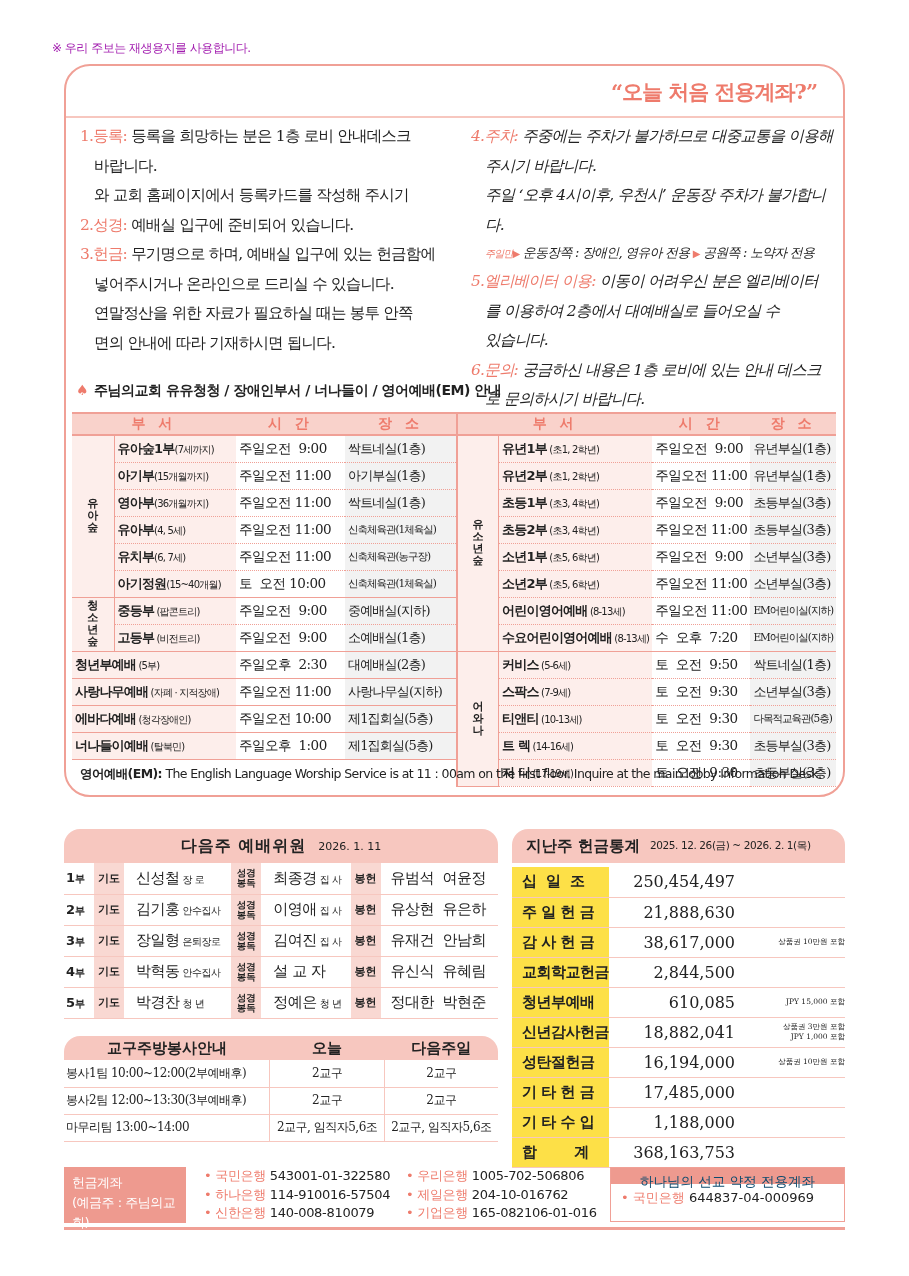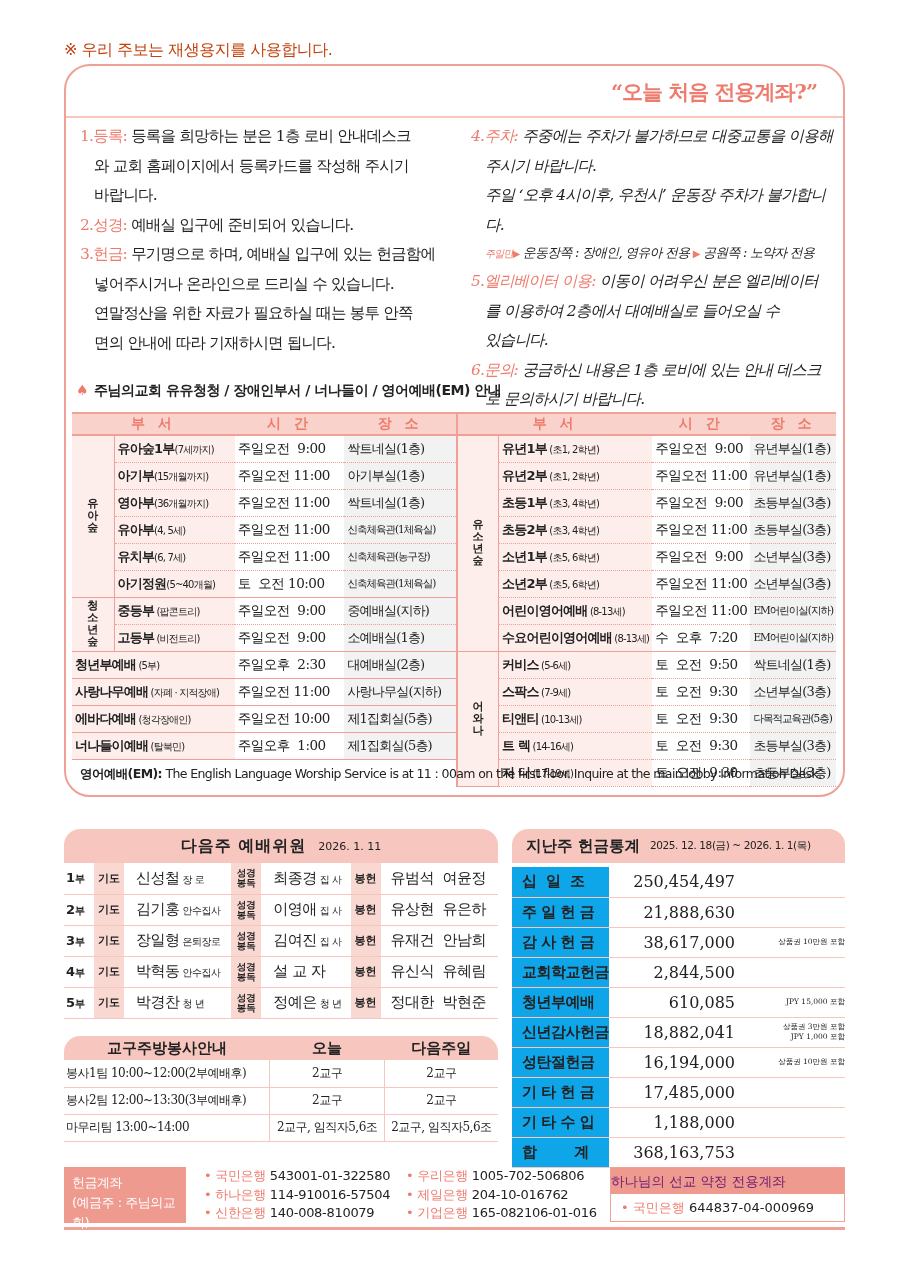--- a/index.html
+++ b/index.html
@@ -4,22 +4,22 @@
 <style>
   * { box-sizing: border-box; margin: 0; padding: 0; }
   body {
     width: 909px; height: 1276px; background: #ffffff;
     font-family: "DejaVu Sans", sans-serif; color: #222;
     position: relative; overflow: hidden;
   }
   .serif { font-family: "DejaVu Serif", serif; }
 
   #recycle-note {
-    position: absolute; left: 64px; top: 40px;
-    font-size: 16px; color: #c2410c; letter-spacing: -0.5px;
+    position: absolute; left: 52px; top: 40px;
+    font-size: 12px; color: #a21caf; letter-spacing: -0.5px;
   }
 
   
   #welcome-box {
     position: absolute; left: 64px; top: 64px; width: 781px; height: 733px;
     border: 2px solid #f0a096; border-radius: 26px;
   }
   #welcome-title {
     position: absolute; right: 26px; top: 12px;
     font-size: 21px; font-weight: bold; color: #ee7b6c; letter-spacing: -1px;
@@ -89,21 +89,21 @@
   #committee td.person { font-family: "DejaVu Serif", serif; font-size: 15px; padding-left: 12px; letter-spacing: -0.5px; }
   #committee td.person small { font-size: 10px; margin-left: 3px; }
   #committee td.pair { font-family: "DejaVu Serif", serif; font-size: 15px; padding-left: 10px; letter-spacing: -0.5px; }
 
   
   #offering { position: absolute; left: 512px; top: 829px; width: 333px; }
   #offering .panel-head { font-size: 15.5px; justify-content: flex-start; padding-left: 14px; }
   #offering .panel-head .date { font-size: 10.5px; font-weight: normal; margin-left: 10px; letter-spacing: -0.4px; }
   #offering table { width: 100%; border-collapse: collapse; margin-top: 4px; }
   #offering td { height: 30px; border-bottom: 1px solid #f7c7bf; white-space: nowrap; }
-  #offering td.lbl { background: #0ea5e9; width: 96px; font-weight: bold; font-size: 15px; padding-left: 10px; letter-spacing: -0.5px; }
+  #offering td.lbl { background: #fde047; width: 96px; font-weight: bold; font-size: 15px; padding-left: 10px; letter-spacing: -0.5px; }
   #offering td.amt { font-family: "DejaVu Serif", serif; font-size: 16px; text-align: right; padding-right: 14px; width: 140px; }
   #offering td.note { font-family: "DejaVu Serif", serif; font-size: 7.5px; text-align: right; line-height: 10px; }
 
   
   #kitchen { position: absolute; left: 64px; top: 1036px; width: 434px; }
   #kitchen table { width: 100%; border-collapse: collapse; }
   #kitchen th {
     background: #f7c7bf; height: 24px; font-size: 15px; font-weight: bold;
   }
   #kitchen th:first-child { border-top-left-radius: 16px; }
@@ -114,35 +114,35 @@
 
   
   #bank-bar { position: absolute; left: 64px; top: 1164px; width: 781px; height: 66px; border-bottom: 3px solid #f0a096; }
   #bank-label {
     position: absolute; left: 0; top: 3px; width: 122px; height: 56px; background: #ee9a8f; color: #fff;
     font-size: 13px; padding: 6px 0 0 8px; line-height: 20px; letter-spacing: -0.5px;
   }
   .bank-col { position: absolute; top: 3px; font-size: 13px; line-height: 18.5px; letter-spacing: -0.3px; }
   .bank-col .b { color: #ee7b6c; }
   #mission-box { position: absolute; left: 546px; top: 3px; width: 235px; height: 55px; border: 1px solid #f0a096; }
-  #mission-title { background: #ee9a8f; color: #701a75; height: 26px; text-align: left; font-size: 13.5px; line-height: 26px; }
+  #mission-title { background: #ee9a8f; color: #0c4a6e; height: 16px; text-align: center; font-size: 13.5px; line-height: 26px; }
   #mission-acct { font-size: 13px; padding: 5px 0 0 10px; }
   #mission-acct .b { color: #ee7b6c; }
 </style>
 </head>
 <body>
 
 <div id="recycle-note">※ 우리 주보는 재생용지를 사용합니다.</div>
 
 <div id="welcome-box">
   <div id="welcome-title" class="serif">“오늘 처음 전용계좌?”</div>
   <div id="welcome-sep"></div>
 
   <div class="guide-col left serif" id="guide-left">
-      <div class="guide-item"><span class="label">1.</span><span class="label">등록:</span><span class="first"> 등록을 희망하는 분은 1층 로비 안내데스크</span><span class="cont">와 교회 홈페이지에서 등록카드를 작성해 주시기</span><span class="cont">바랍니다.</span></div>
+      <div class="guide-item"><span class="label">1.</span><span class="label">등록:</span><span class="first"> 등록을 희망하는 분은 1층 로비 안내데스크</span><span class="cont">바랍니다.</span><span class="cont">와 교회 홈페이지에서 등록카드를 작성해 주시기</span></div>
       <div class="guide-item"><span class="label">2.</span><span class="label">성경:</span><span class="first"> 예배실 입구에 준비되어 있습니다.</span></div>
       <div class="guide-item"><span class="label">3.</span><span class="label">헌금:</span><span class="first"> 무기명으로 하며, 예배실 입구에 있는 헌금함에</span><span class="cont">넣어주시거나 온라인으로 드리실 수 있습니다.</span><span class="cont">연말정산을 위한 자료가 필요하실 때는 봉투 안쪽</span><span class="cont">면의 안내에 따라 기재하시면 됩니다.</span></div>
     </div>
   <div class="guide-col right serif" id="guide-right">
       <div class="guide-item"><span class="label">4.</span><span class="label">주차:</span><span class="first">  주중에는 주차가 불가하므로 대중교통을 이용해</span><span class="cont">주시기 바랍니다.</span><span class="cont">주일 ‘오후 4시이후, 우천시’ 운동장 주차가 불가합니다.</span><span class="parking-sub"><span class="tiny">주일만</span><span class="tri">▶</span><span> 운동장쪽 : 장애인, 영유아 전용 </span><span class="tri">▶</span><span> 공원쪽 : 노약자 전용</span></span></div>
       <div class="guide-item"><span class="label">5.</span><span class="label">엘리베이터 이용:</span><span class="first"> 이동이 어려우신 분은 엘리베이터</span><span class="cont">를 이용하여 2층에서 대예배실로 들어오실 수</span><span class="cont">있습니다.</span></div>
       <div class="guide-item"><span class="label">6.</span><span class="label">문의:</span><span class="first"> 궁금하신 내용은 1층 로비에 있는 안내 데스크</span><span class="cont">로 문의하시기 바랍니다.</span></div>
     </div>
 
   <div id="dept-heading">
@@ -178,21 +178,21 @@
           <td class="name"><span>유아부</span><span class="note">(4, 5세)</span></td>
           <td class="time" style="white-space: pre;">주일오전 11:00</td>
           <td class="place small">신축체육관(1체육실)</td>
         </tr>
         <tr>
           <td class="name"><span>유치부</span><span class="note">(6, 7세)</span></td>
           <td class="time" style="white-space: pre;">주일오전 11:00</td>
           <td class="place small">신축체육관(농구장)</td>
         </tr>
         <tr class="solid">
-          <td class="name"><span>아기정원</span><span class="note">(5~40개월)</span></td>
+          <td class="name"><span>아기정원</span><span class="note">(15~40개월)</span></td>
           <td class="time" style="white-space: pre;">토  오전 10:00</td>
           <td class="place small">신축체육관(1체육실)</td>
         </tr>
         <tr>
           <td class="group" rowspan="2">청<br>소<br>년<br>숲</td>
           <td class="name"><span>중등부</span><span class="note"> (팝콘트리)</span></td>
           <td class="time" style="white-space: pre;">주일오전  9:00</td>
           <td class="place">중예배실(지하)</td>
         </tr>
         <tr class="solid">
@@ -374,21 +374,21 @@
           <td class="role">봉헌</td>
           <td class="pair" style="white-space: pre;">정대한  박현준</td>
         </tr>
       </tbody>
     </table>
 </div>
 
 <div id="offering">
   <div class="panel-head">
     <span>지난주 헌금통계</span>
-    <span class="date">2025. 12. 18(금) ~ 2026. 1. 1(목)</span>
+    <span class="date">2025. 12. 26(금) ~ 2026. 2. 1(목)</span>
   </div>
   <table>
       <tbody id="offering-body">
         <tr>
           <td class="lbl" style="white-space: pre;">십  일  조</td>
           <td class="amt">250,454,497</td>
           <td class="note" style="white-space: pre-line;"></td>
         </tr>
         <tr>
           <td class="lbl" style="white-space: pre;">주 일 헌 금</td>

